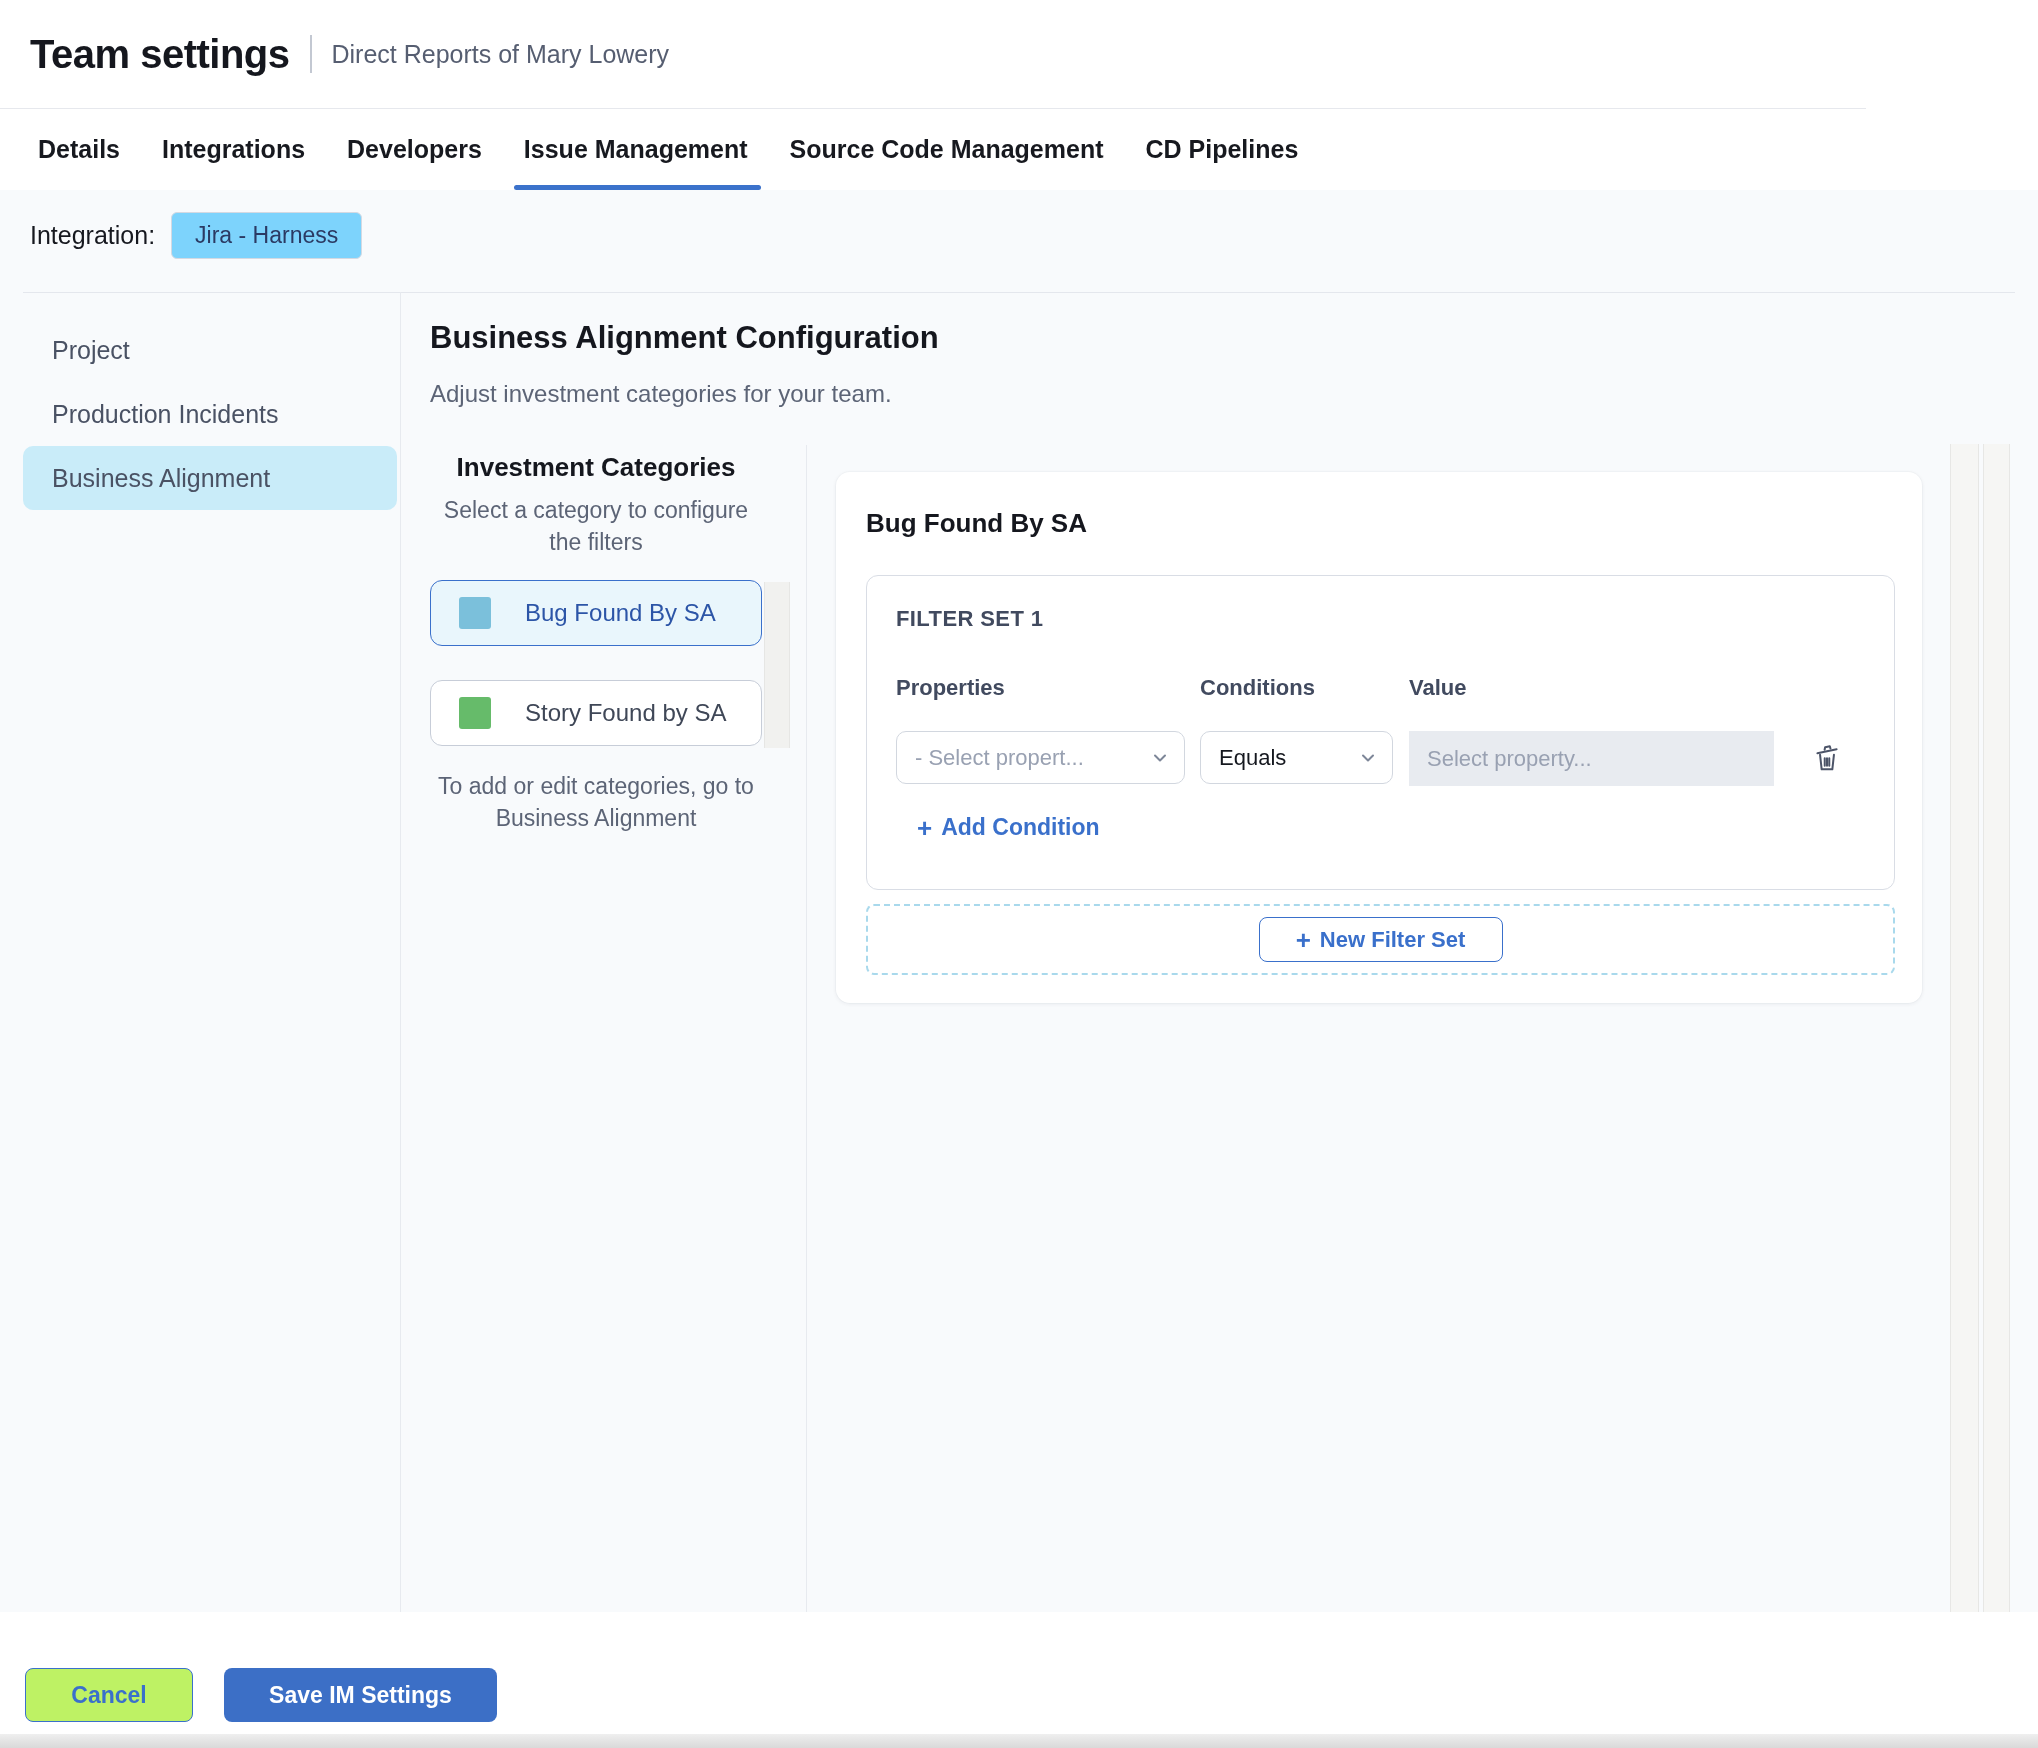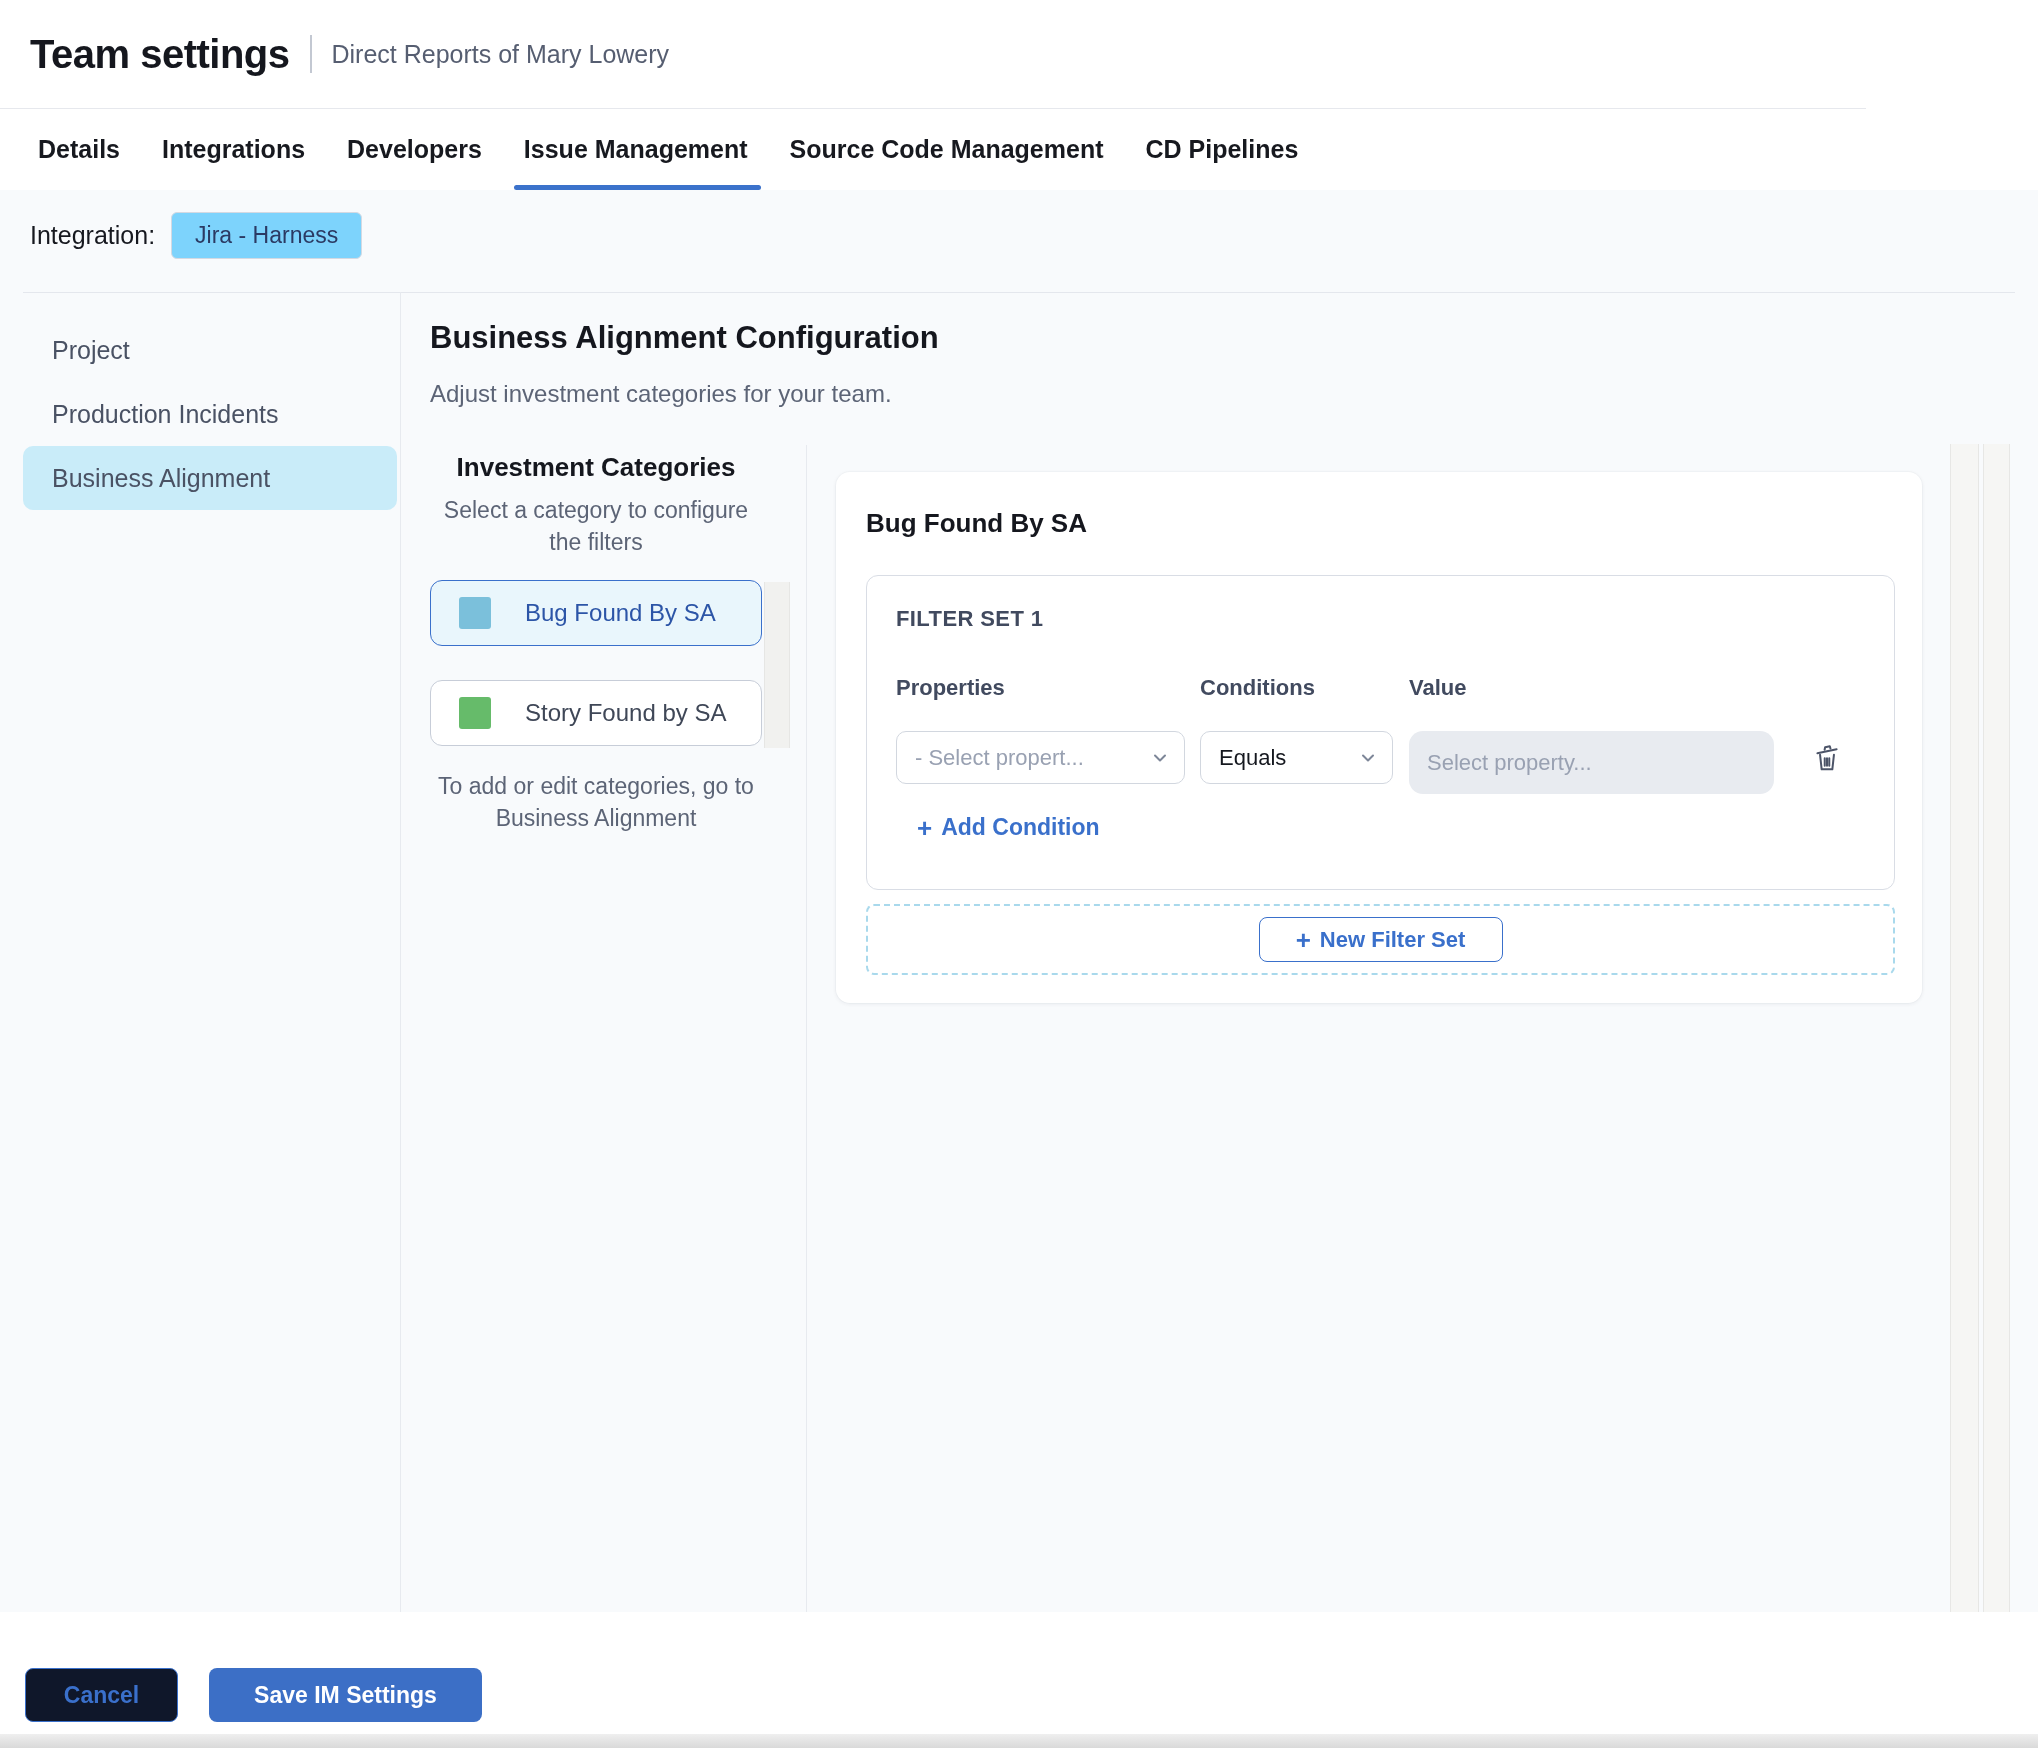--- a/index.html
+++ b/index.html
@@ -68,22 +68,22 @@
   .fs-title { position:absolute; left:29px; top:30px; font-size:22px; font-weight:700;
               letter-spacing:.4px; color:#414a5f; }
   .fs-col-label { position:absolute; top:99px; font-size:22px; font-weight:700; color:#414a5f; }
   .col-props { left:29px; } .col-conds { left:333px; } .col-value { left:542px; }
 
   .select-box { position:absolute; top:155px; height:53px; background:#fff; border:1px solid #d2d7df;
                 border-radius:10px; display:flex; align-items:center; justify-content:space-between;
                 padding:0 14px 0 18px; font-size:22px; cursor:pointer; }
   .sel-props { left:29px; width:289px; color:#99a1b2; }
   .sel-conds { left:333px; width:193px; color:#15181f; }
-  .value-input { position:absolute; left:542px; top:155px; width:365px; height:63px; background:#E8EBF0;
-                 border:none; border-radius:14px; padding:0 18px; font-size:22px; color:#15181f;
+  .value-input { position:absolute; left:542px; top:155px; width:365px; height:55px; background:#E8EBF0;
+                 border:none; border-radius:0; padding:0 18px; font-size:22px; color:#15181f;
                  font-family:"Liberation Sans", sans-serif; }
   .value-input::placeholder { color:#99a1b2; }
   .trash-btn { position:absolute; left:941px; top:163px; width:38px; height:38px; background:none;
                border:none; cursor:pointer; display:flex; align-items:center; justify-content:center; }
 
   .add-condition { position:absolute; left:50px; top:238px; display:flex; align-items:center; gap:9px;
                    color:#3A70CB; font-size:23px; font-weight:700; cursor:pointer; background:none; border:none;
                    font-family:"Liberation Sans", sans-serif; }
   .plus-glyph { font-size:26px; font-weight:700; line-height:1; }
 
@@ -95,21 +95,21 @@
 
   
   .rail { position:absolute; top:444px; height:1168px; background:#f6f6f4;
           border-left:1px solid #e7e7e5; border-right:1px solid #e7e7e5; }
   .rail-1 { left:1950px; width:29px; }
   .rail-2 { left:1983px; width:27px; }
 
   
   .footer { position:absolute; left:0; top:1612px; width:2038px; height:136px; background:#fff; }
   .footer-buttons { position:absolute; left:25px; top:56px; display:flex; gap:31px; }
-  .btn-cancel { width:153px; height:54px; background:#0f172a; border:1.5px solid #3A70CB; border-radius:8px;
+  .btn-cancel { width:168px; height:54px; background:#bef264; border:1.5px solid #3A70CB; border-radius:8px;
                 color:#3A70CB; font-size:23px; font-weight:700; cursor:pointer;
                 font-family:"Liberation Sans", sans-serif; }
   .btn-save { width:273px; height:54px; background:#3C6FC6; border:none; border-radius:8px;
               color:#fff; font-size:23px; font-weight:700; cursor:pointer;
               font-family:"Liberation Sans", sans-serif; }
   .bottom-strip { position:absolute; left:0; top:1734px; width:2038px; height:14px;
                   background:linear-gradient(180deg,#efefef,#d9d9d9); }
 </style>
 </head>
 <body>

